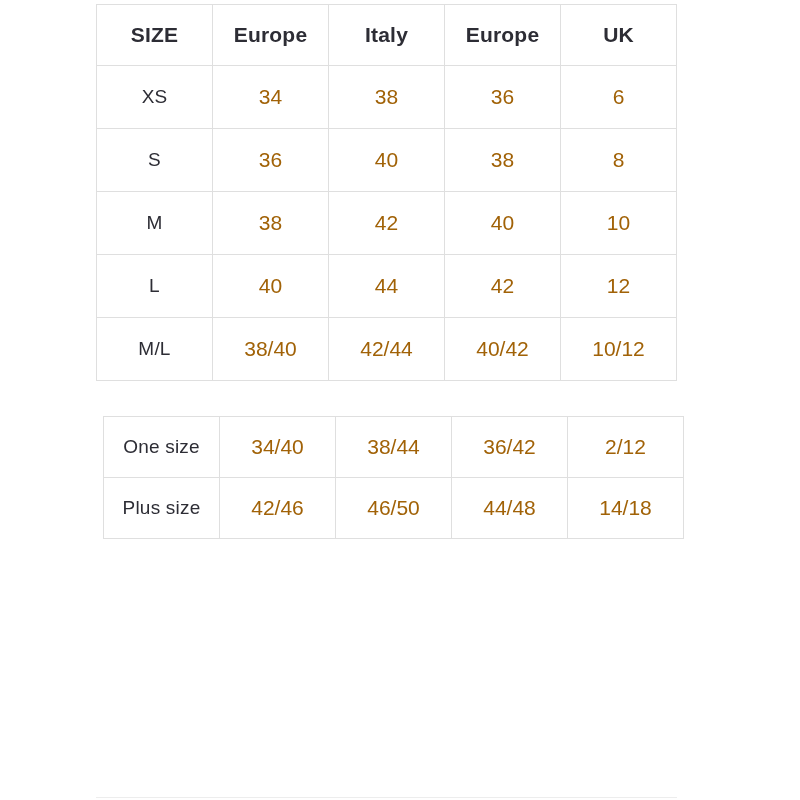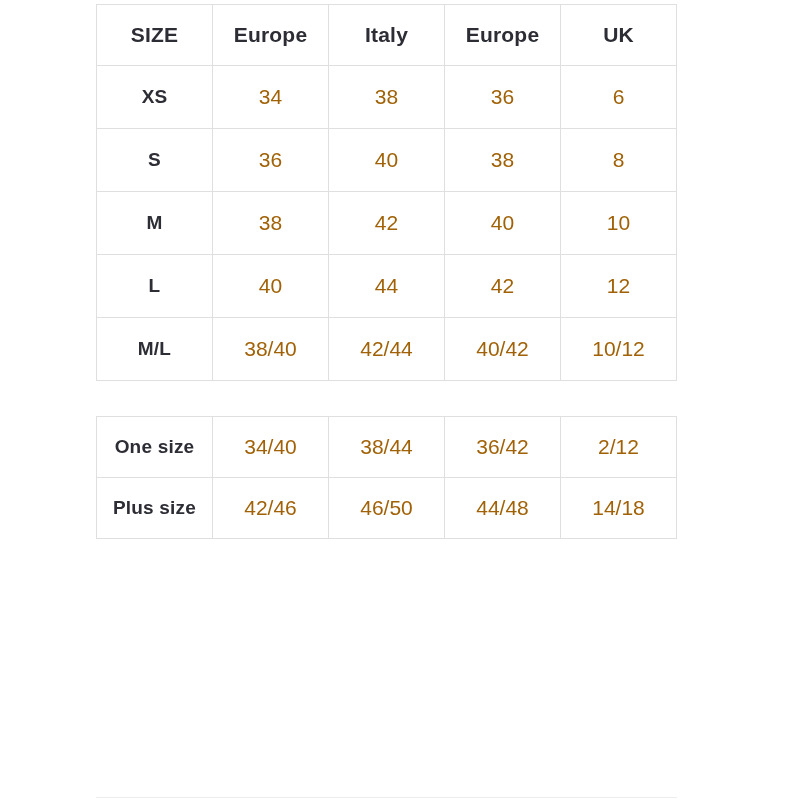--- a/index.html
+++ b/index.html
@@ -38,32 +38,32 @@
   }
   table.size-table thead th {
     height: 60px;
     font-size: 21px;
     font-weight: 700;
     color: #2d2d35;
     letter-spacing: 0.2px;
   }
   table.size-table tbody th {
     font-size: 19px;
-    font-weight: 700;
+    font-weight: 400;
     color: #2d2d35;
     letter-spacing: 0.2px;
   }
   table.size-table tbody td {
     font-size: 21px;
     font-weight: 400;
     color: #a16207;
   }
   table.main tbody th,
   table.main tbody td { height: 62px; }
-  table.special { margin-top: 35px; }
+  table.special { margin-top: 35px; margin-left: 7px; }
   table.special tbody th,
   table.special tbody td { height: 60px; }
   .bottom-line {
     position: absolute;
     left: 96px;
     top: 797px;
     width: 581px;
     height: 1px;
     background: #ededed;
   }

